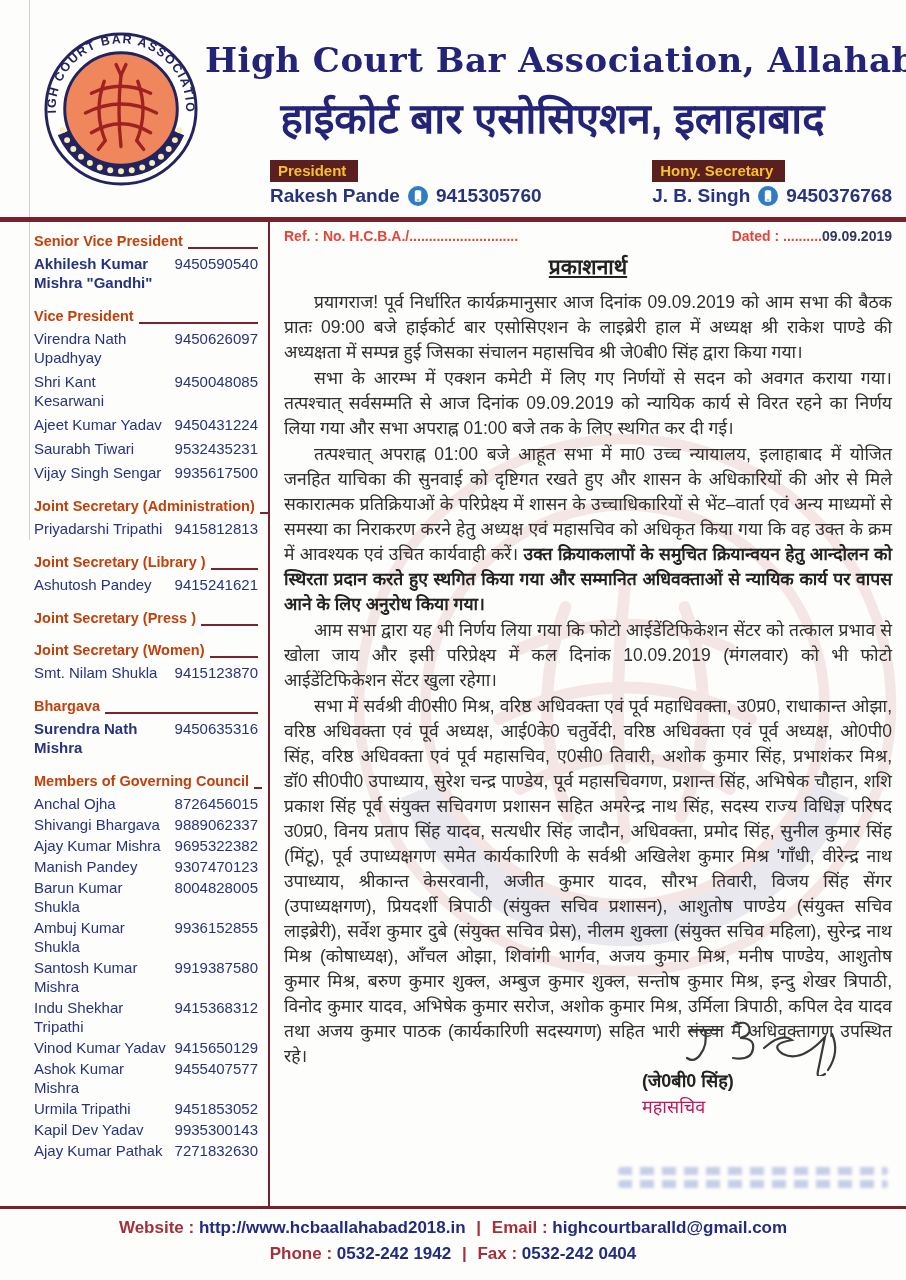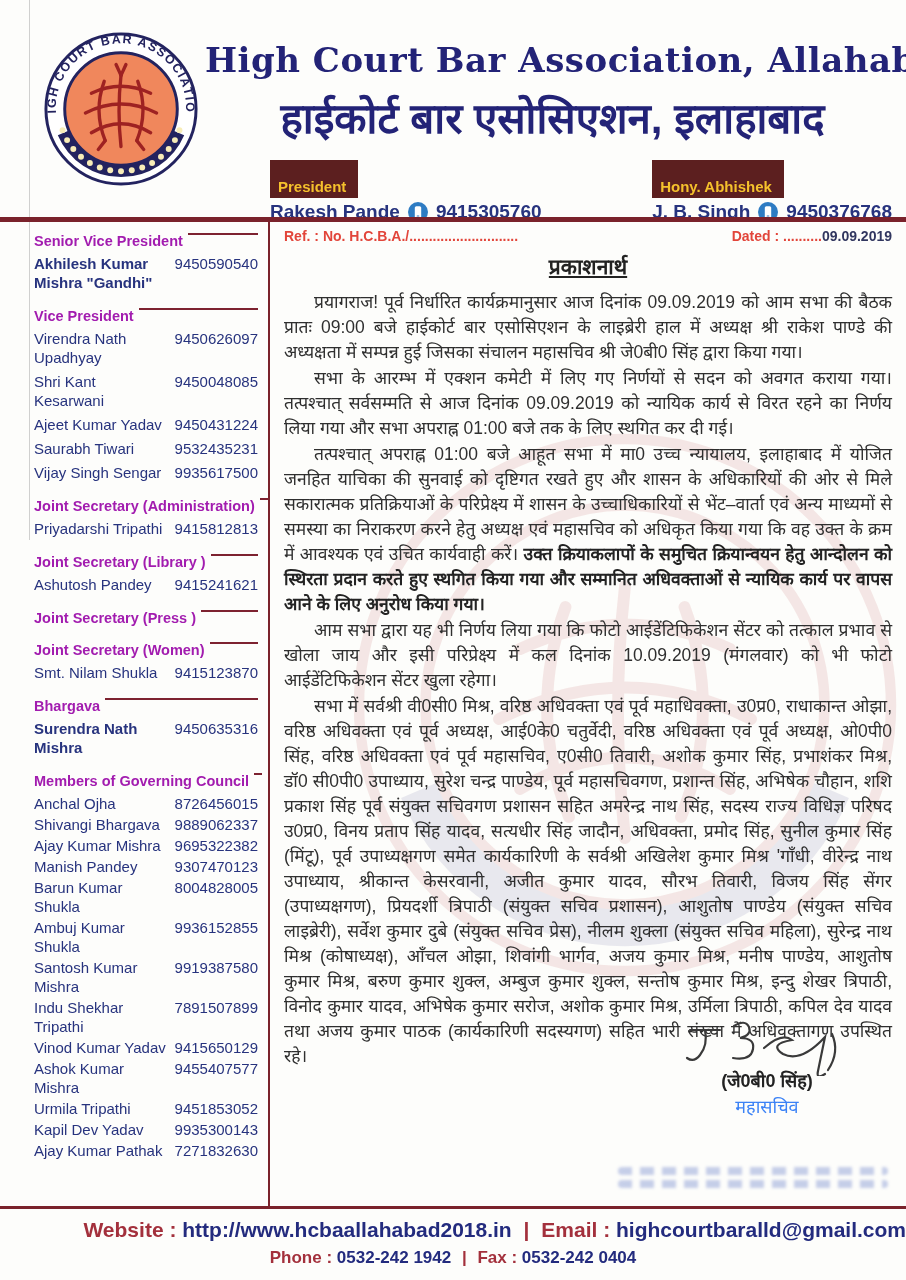--- a/index.html
+++ b/index.html
@@ -20,68 +20,68 @@
     position:absolute;left:205px;top:88px;width:695px;text-align:center;
     font-weight:bold;font-size:42px;color:#232377;white-space:nowrap;
   }
   .officers{
     position:absolute;left:270px;right:14px;top:160px;display:flex;
     justify-content:space-between;align-items:flex-start;
   }
   .officer{display:flex;flex-direction:column;gap:3px;}
   .chip{
     display:inline-block;background:#5c1f1f;color:#f5c12c;font-weight:bold;
-    font-size:15px;padding:18px 12px 3px 8px;align-self:flex-start;
+    font-size:15px;padding:2px 12px 3px 8px;align-self:flex-start;
   }
   .officer-line{display:flex;align-items:center;gap:8px;font-weight:bold;
     font-size:19px;color:#27337e;}
   .phone-ico{flex:0 0 auto;display:inline-block;width:20px;height:20px;}
   
   .rule-top{position:absolute;left:0;top:217px;width:906px;height:5px;background:#7a222b;}
   .rule-bottom{position:absolute;left:0;top:1206px;width:906px;height:3px;background:#7a222b;}
   .vline{position:absolute;left:268px;top:222px;width:2px;height:984px;background:#7a222b;}
   .scan-line{position:absolute;left:29px;top:0;width:1px;height:540px;background:#9a9a9a;opacity:.45;}
   
   .sidebar{position:absolute;left:34px;top:233px;width:224px;z-index:2;}
   .section{margin-bottom:16px;}
-  .sec-title{display:flex;align-items:flex-start;color:#a21caf;font-weight:bold;
+  .sec-title{display:flex;align-items:flex-end;color:#c2410c;font-weight:bold;
     font-size:14.5px;white-space:nowrap;margin-bottom:5px;}
   .sec-title .divider{flex:1;border-top:2px solid #7d2230;margin-left:5px;min-width:8px;}
   .row{display:flex;justify-content:space-between;align-items:flex-start;
     color:#27337e;font-size:15px;line-height:19px;margin:5px 0;gap:6px;}
   .row .nm{max-width:150px;}
   .row .ph{white-space:nowrap;}
   .tight .row{margin:2px 0;}
   .bold{font-weight:bold;}
   
   .main{position:absolute;left:284px;top:228px;width:608px;z-index:1;}
   .refline{display:flex;justify-content:space-between;font-size:14px;font-weight:bold;}
   .ref{color:#e2453a;}
   .dated{color:#e2453a;}
   .dated .dval{color:#31365f;}
   .subject{text-align:center;font-weight:bold;font-size:21px;color:#222;
     text-decoration:underline;margin:8px 0 10px 0;}
   .body-para{font-size:17.5px;line-height:25px;color:#2f2f2f;text-align:justify;
     text-indent:30px;margin:0 0 1px 0;}
   .body-para .b{font-weight:bold;color:#232323;}
   
-  .sig-block{width:250px;margin-left:auto;margin-top:-56px;text-align:center;position:relative;z-index:2;}
+  .sig-block{width:250px;margin-left:auto;margin-top:-56px;position:relative;z-index:2;}
   .sig-svg{display:block;margin:0 auto -8px auto;}
   .sig-name{font-weight:bold;font-size:18px;color:#222;}
-  .sig-title{font-size:18px;color:#3b82f6;margin-top:2px;}
+  .sig-title{font-size:18px;color:#be185d;margin-top:2px;}
   .stamp{position:absolute;right:18px;top:1162px;width:270px;height:36px;opacity:.5;
     filter:blur(1.4px);z-index:0;}
   .stamp div{height:8px;margin:5px 0;border-radius:4px;
     background:repeating-linear-gradient(90deg,#8fa0d6 0 14px,transparent 14px 22px);}
   
   .watermark{position:absolute;left:345px;top:425px;width:560px;height:560px;
     opacity:.11;z-index:0;pointer-events:none;}
   
   .footer{position:absolute;left:0;top:1218px;width:906px;text-align:center;z-index:2;}
-  .f1{font-size:21px;font-weight:bold;text-align:right;}
+  .f1{font-size:17px;font-weight:bold;}
   .f2{font-size:17px;font-weight:bold;margin-top:6px;}
   .flab{color:#a3303c;}
   .fval{color:#232b7e;}
   .fsep{color:#a3303c;padding:0 6px;}
 </style>
 </head>
 <body>
 
 <div class="page">
 
@@ -140,21 +140,21 @@
         <span>Rakesh Pande</span>
         <svg class="phone-ico" viewBox="0 0 20 20">
           <circle cx="10" cy="10" r="10" fill="#2e7cc3"></circle>
           <rect x="6.8" y="4.2" width="6.4" height="11.6" rx="1.6" fill="#ffffff"></rect>
           <rect x="8.6" y="13.4" width="2.8" height="1.1" rx="0.5" fill="#2e7cc3"></rect>
         </svg>
         <span>9415305760</span>
       </span>
     </div>
     <div class="officer">
-      <span class="chip">Hony. Abhishek</span>
+      <span class="chip">Hony. Secretary</span>
       <span class="officer-line">
         <span>J. B. Singh</span>
         <svg class="phone-ico" viewBox="0 0 20 20">
           <circle cx="10" cy="10" r="10" fill="#2e7cc3"></circle>
           <rect x="6.8" y="4.2" width="6.4" height="11.6" rx="1.6" fill="#ffffff"></rect>
           <rect x="8.6" y="13.4" width="2.8" height="1.1" rx="0.5" fill="#2e7cc3"></rect>
         </svg>
         <span>9450376768</span>
       </span>
     </div>
@@ -298,21 +298,21 @@
       <div class="row">
           <span class="nm">Ambuj Kumar Shukla</span>
           <span class="ph">9936152855</span>
         </div>
       <div class="row">
           <span class="nm">Santosh Kumar Mishra</span>
           <span class="ph">9919387580</span>
         </div>
       <div class="row">
           <span class="nm">Indu Shekhar Tripathi</span>
-          <span class="ph">7891507899</span>
+          <span class="ph">9415368312</span>
         </div>
       <div class="row">
           <span class="nm">Vinod Kumar Yadav</span>
           <span class="ph">9415650129</span>
         </div>
       <div class="row">
           <span class="nm">Ashok Kumar Mishra</span>
           <span class="ph">9455407577</span>
         </div>
       <div class="row">

